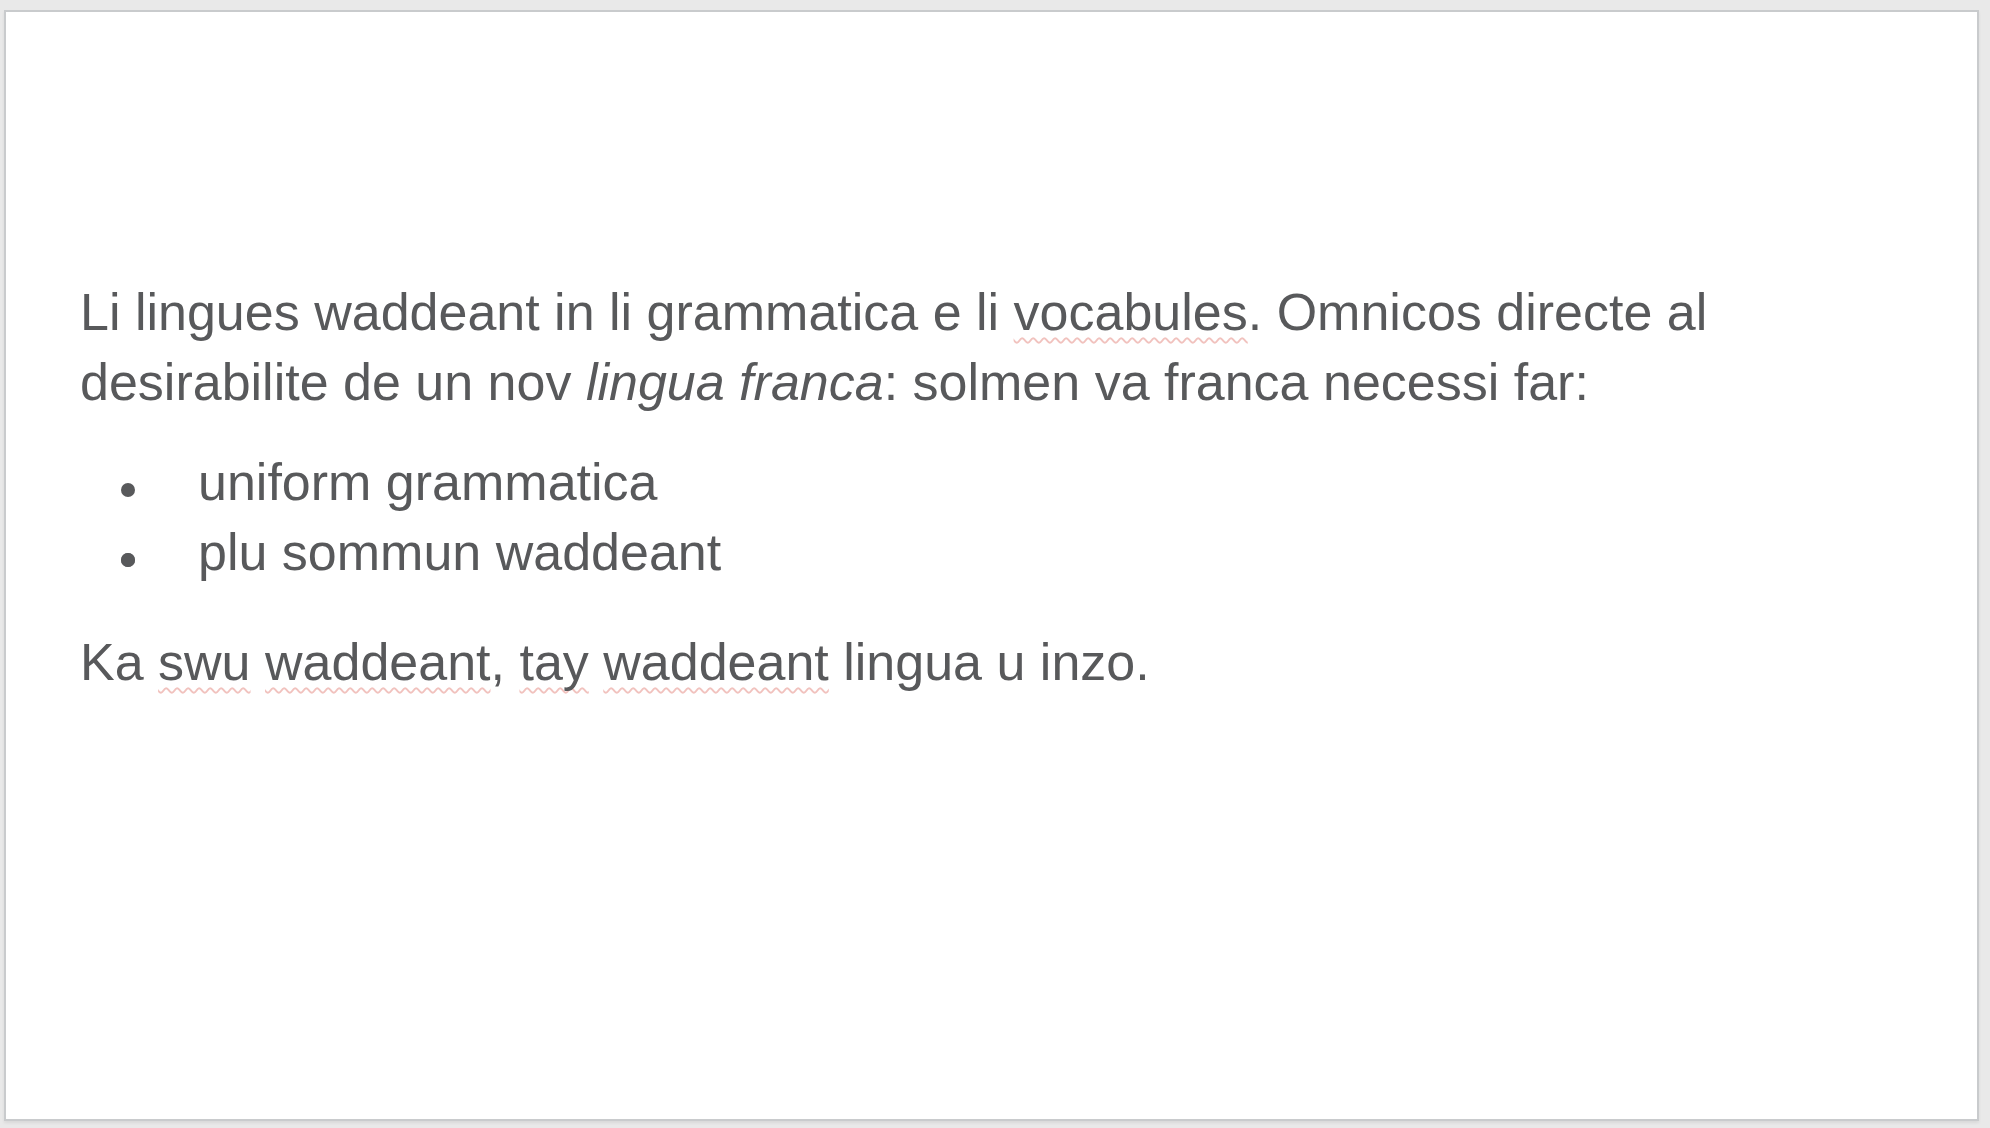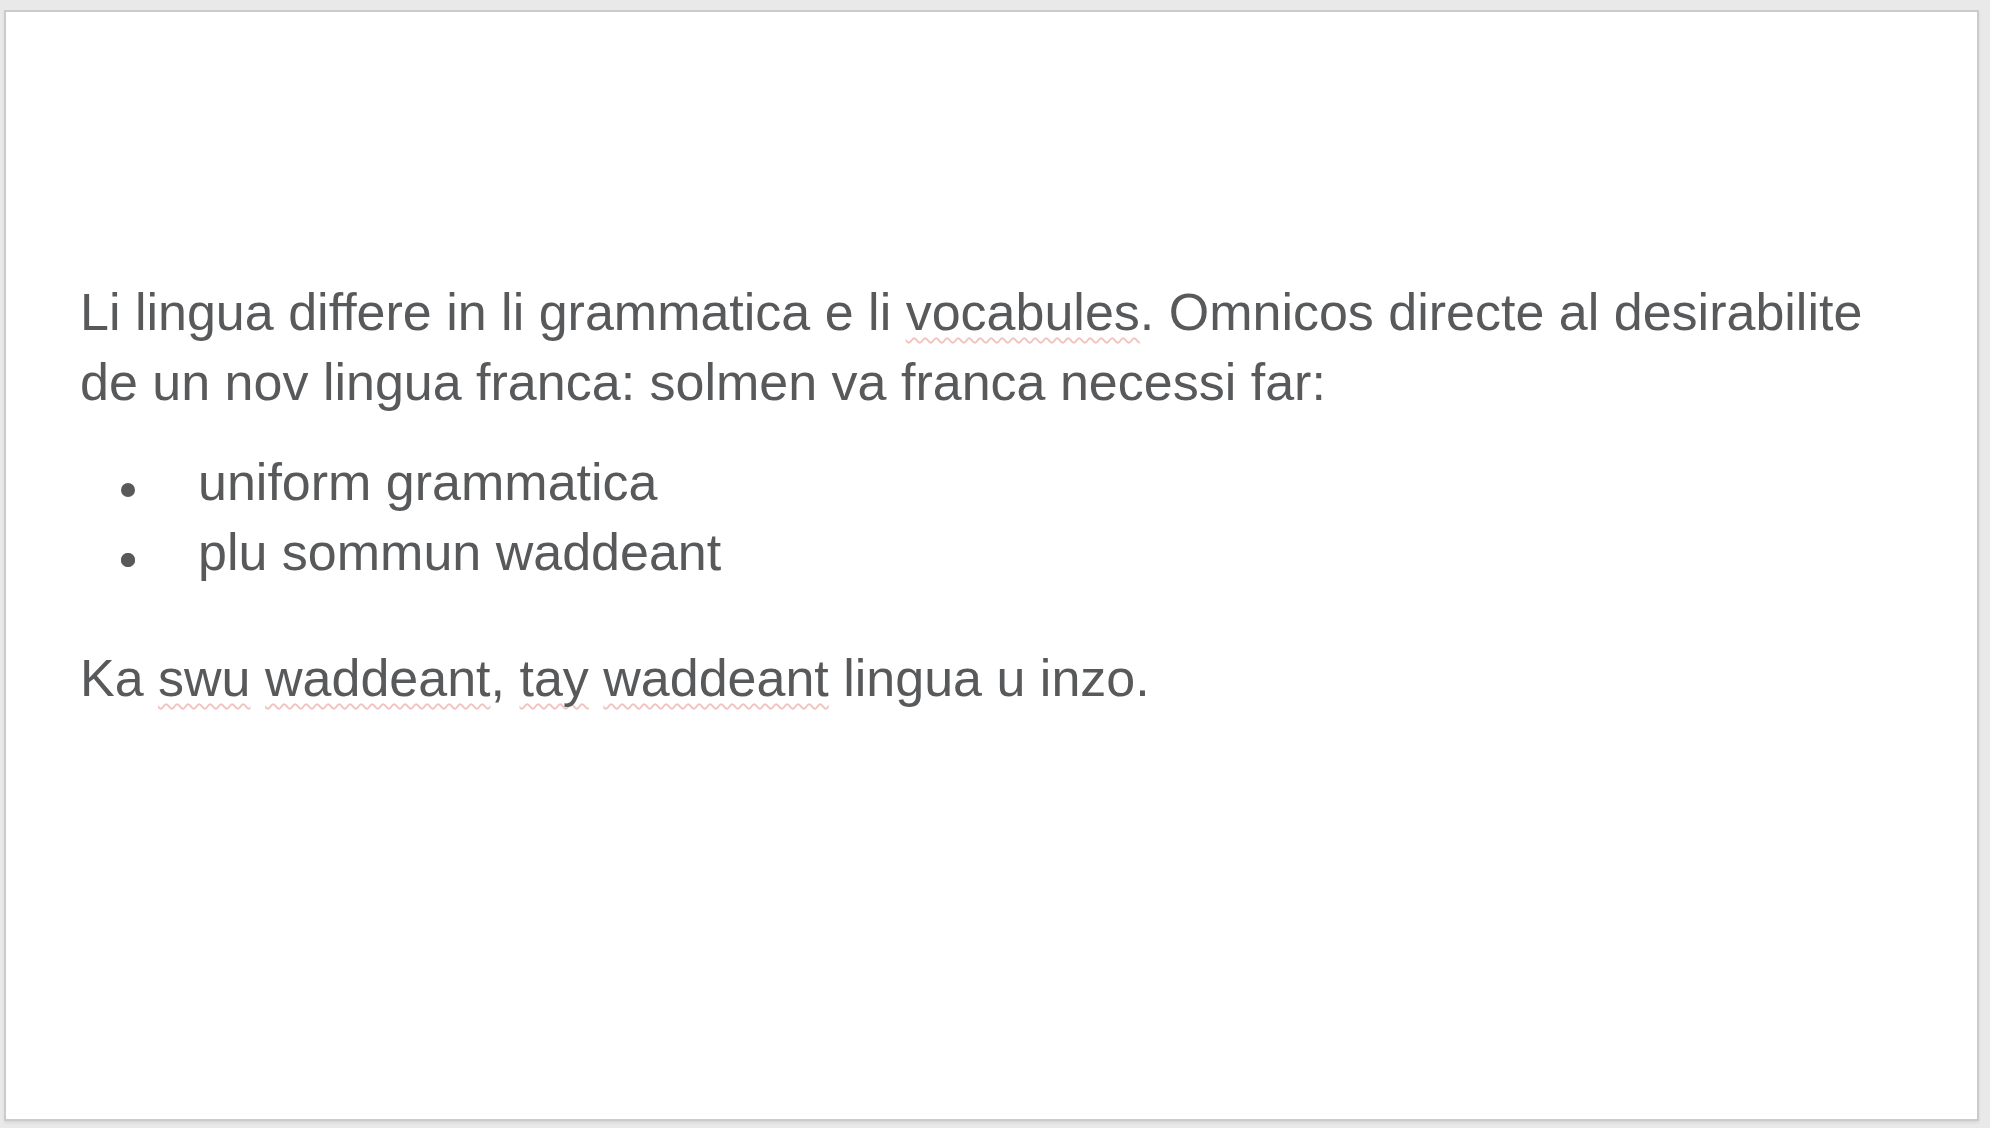--- a/index.html
+++ b/index.html
@@ -30,52 +30,52 @@
     left: 74px;
     top: 265px;
     width: 1845px;
     color: #58595b;
     font-size: 52px;
     line-height: 70px;
     font-weight: 400;
   }
   .para { margin: 0; }
   .para-intro { margin-bottom: 30px; }
-  .bullet-list { margin: 0 0 56px 0; }
+  .bullet-list { margin: 0 0 40px 0; }
   .bullet-row {
     position: relative;
     padding-left: 118px;
   }
   .dot {
     position: absolute;
     left: 41px;
     top: 36px;
     width: 14px;
     height: 14px;
     border-radius: 50%;
     background: #58595b;
   }
-  .italic { }
+  .italic { font-style: italic; }
   .misspelled {
     text-decoration-line: underline;
     text-decoration-style: wavy;
     text-decoration-color: rgba(219, 95, 85, 0.38);
     text-decoration-thickness: 2px;
     text-underline-offset: 7px;
     text-decoration-skip-ink: none;
     text-align: center;
   }
 </style>
 </head>
 <body>
 
 <div class="slide">
   <div class="content">
 
-    <p class="para para-intro"><span>Li lingua differe in li grammatica e li </span><span class="misspelled">vocabules</span><span>. Omnicos directe al desirabilite de un nov </span><span class="italic">lingua franca</span><span>: solmen va franca necessi far:</span></p>
+    <p class="para para-intro"><span>Li lingues waddeant in li grammatica e li </span><span class="misspelled">vocabules</span><span>. Omnicos directe al desirabilite de un nov </span><span class="italic">lingua franca</span><span>: solmen va franca necessi far:</span></p>
 
     <div class="bullet-list">
       <div class="bullet-row">
         <span class="dot"></span>
         <span>uniform grammatica</span>
       </div>
       <div class="bullet-row">
         <span class="dot"></span>
       </div>
       <div class="bullet-row">

